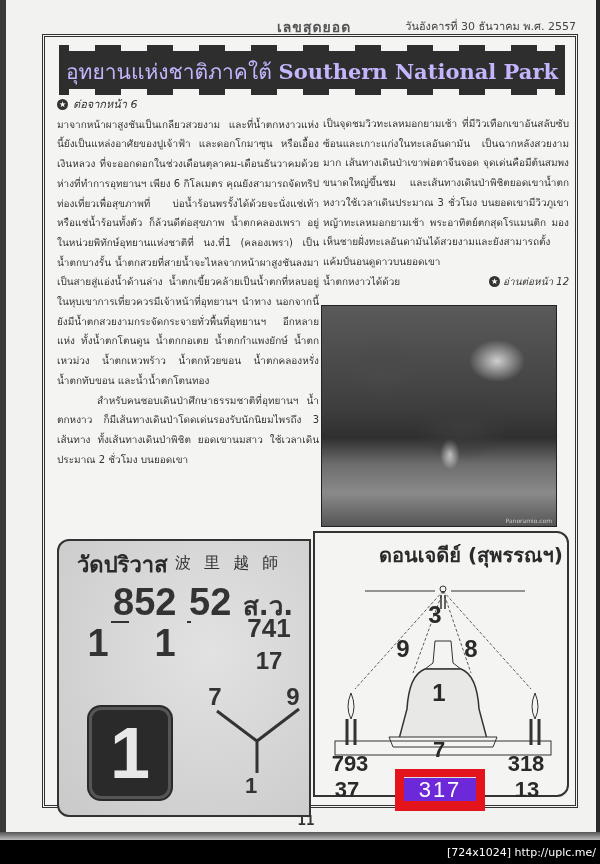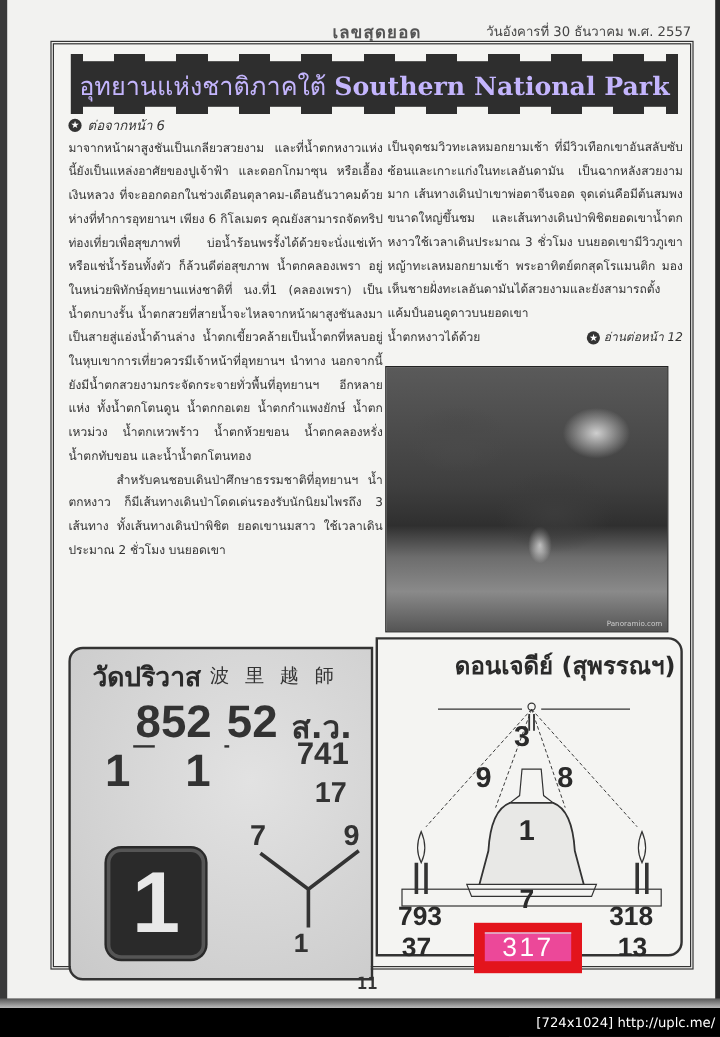--- a/index.html
+++ b/index.html
@@ -96,21 +96,21 @@
       position: absolute; left: 116px; top: 12px; font-family: "DejaVu Serif", serif; font-size: 16px; color: #333; letter-spacing: 4px;
     }
     .frac { position: absolute; text-align: center; font-family: "Liberation Sans", sans-serif; color: #333; }
     .frac .num { display: block; font-size: 38px; line-height: 38px; font-weight: bold; border-bottom: 2px solid #333; padding: 0 2px; margin-left: 44px; }
     .frac .den { display: block; font-size: 38px; line-height: 40px; font-weight: bold; }
     .frac-1 { left: 8px; top: 42px; width: 62px; }
     .frac-2 { left: 84px; top: 42px; width: 44px; }
     .sv-label { position: absolute; left: 184px; top: 44px; font-size: 26px; font-weight: bold; color: #333; }
     .big-num { position: absolute; font-family: "Liberation Sans", sans-serif; font-weight: bold; color: #333; text-align: center; }
     .sv-741 { left: 180px; top: 72px; font-size: 26px; width: 60px; }
-    .sv-17 { left: 190px; top: 106px; font-size: 24px; width: 40px; text-align: right; }
+    .sv-17 { left: 190px; top: 106px; font-size: 24px; width: 40px; }
     .y-7 { left: 146px; top: 142px; font-size: 24px; width: 20px; }
     .y-9 { left: 224px; top: 142px; font-size: 24px; width: 20px; }
     .y-1 { left: 182px; top: 232px; font-size: 22px; width: 20px; }
     .y-shape { position: absolute; left: 150px; top: 166px; width: 100px; height: 70px; }
     .big-box {
       position: absolute; left: 30px; top: 166px; width: 82px; height: 92px;
       background: #2a2a2a; border: 3px solid #555; border-radius: 12px;
       box-shadow: 0 0 0 2px #2a2a2a;
       color: #e8e8e8; font-family: "Liberation Sans", sans-serif; font-weight: bold; font-size: 72px;
       text-align: center; line-height: 86px;
@@ -129,21 +129,21 @@
     .s-793 { left: 10px; top: 218px; font-size: 22px; width: 50px; }
     .s-318 { left: 186px; top: 218px; font-size: 22px; width: 50px; }
     .s-37 { left: 12px; top: 244px; font-size: 22px; width: 40px; }
     .s-13 { left: 192px; top: 244px; font-size: 22px; width: 40px; }
     .highlight-red {
       position: absolute; left: 80px; top: 236px; width: 90px; height: 42px;
       background: #e3141c;
     }
     .highlight-inner {
       position: absolute; left: 9px; top: 8px; width: 72px; height: 24px;
-      background: #ec4899; border-top: 1px solid #ddd;
+      background: #6d28d9; border-top: 1px solid #ddd;
       color: #fff; font-family: "Liberation Sans", sans-serif; font-size: 22px; text-align: center; line-height: 24px; letter-spacing: 2px;
     }
 
     .page-number {
       position: absolute; left: 0; width: 600px; top: 812px; text-align: center;
       font-family: "DejaVu Sans Mono", monospace; font-weight: bold; font-size: 14px; color: #333;
     }
     .watermark {
       position: absolute; right: 4px; top: 846px; color: #fff; font-size: 11px;
       font-family: "DejaVu Sans", sans-serif;

